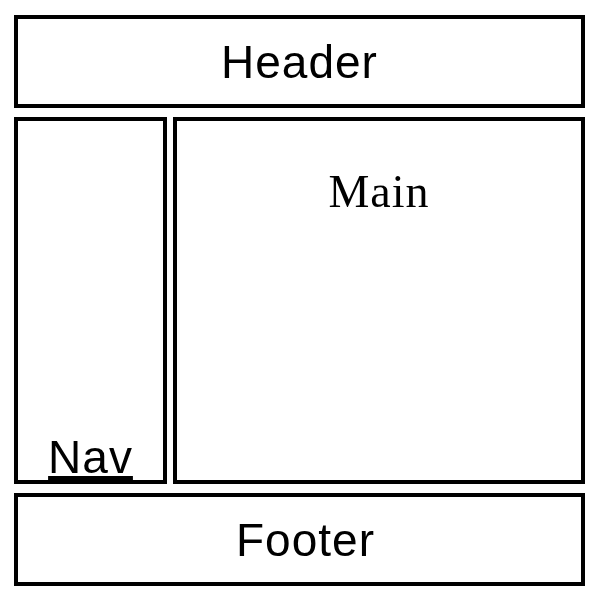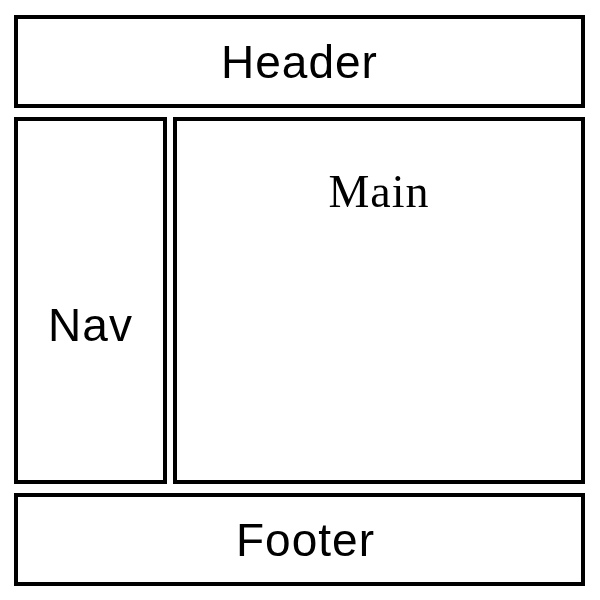--- a/index.html
+++ b/index.html
@@ -34,23 +34,24 @@
     grid-column: 1 / 3;
     grid-row: 1;
     display: flex;
     align-items: center;
     justify-content: center;
   }
   .box-nav {
     grid-column: 1;
     grid-row: 2;
     display: flex;
-    align-items: center;
+    align-items: flex-end;
     justify-content: center;
     padding-top: 48px;
+    text-decoration: underline;
   }
   .box-main {
     grid-column: 2;
     grid-row: 2;
     display: flex;
     align-items: flex-start;
     justify-content: center;
     padding-top: 48px;
     font-family: Liberation Serif, serif;
   }

